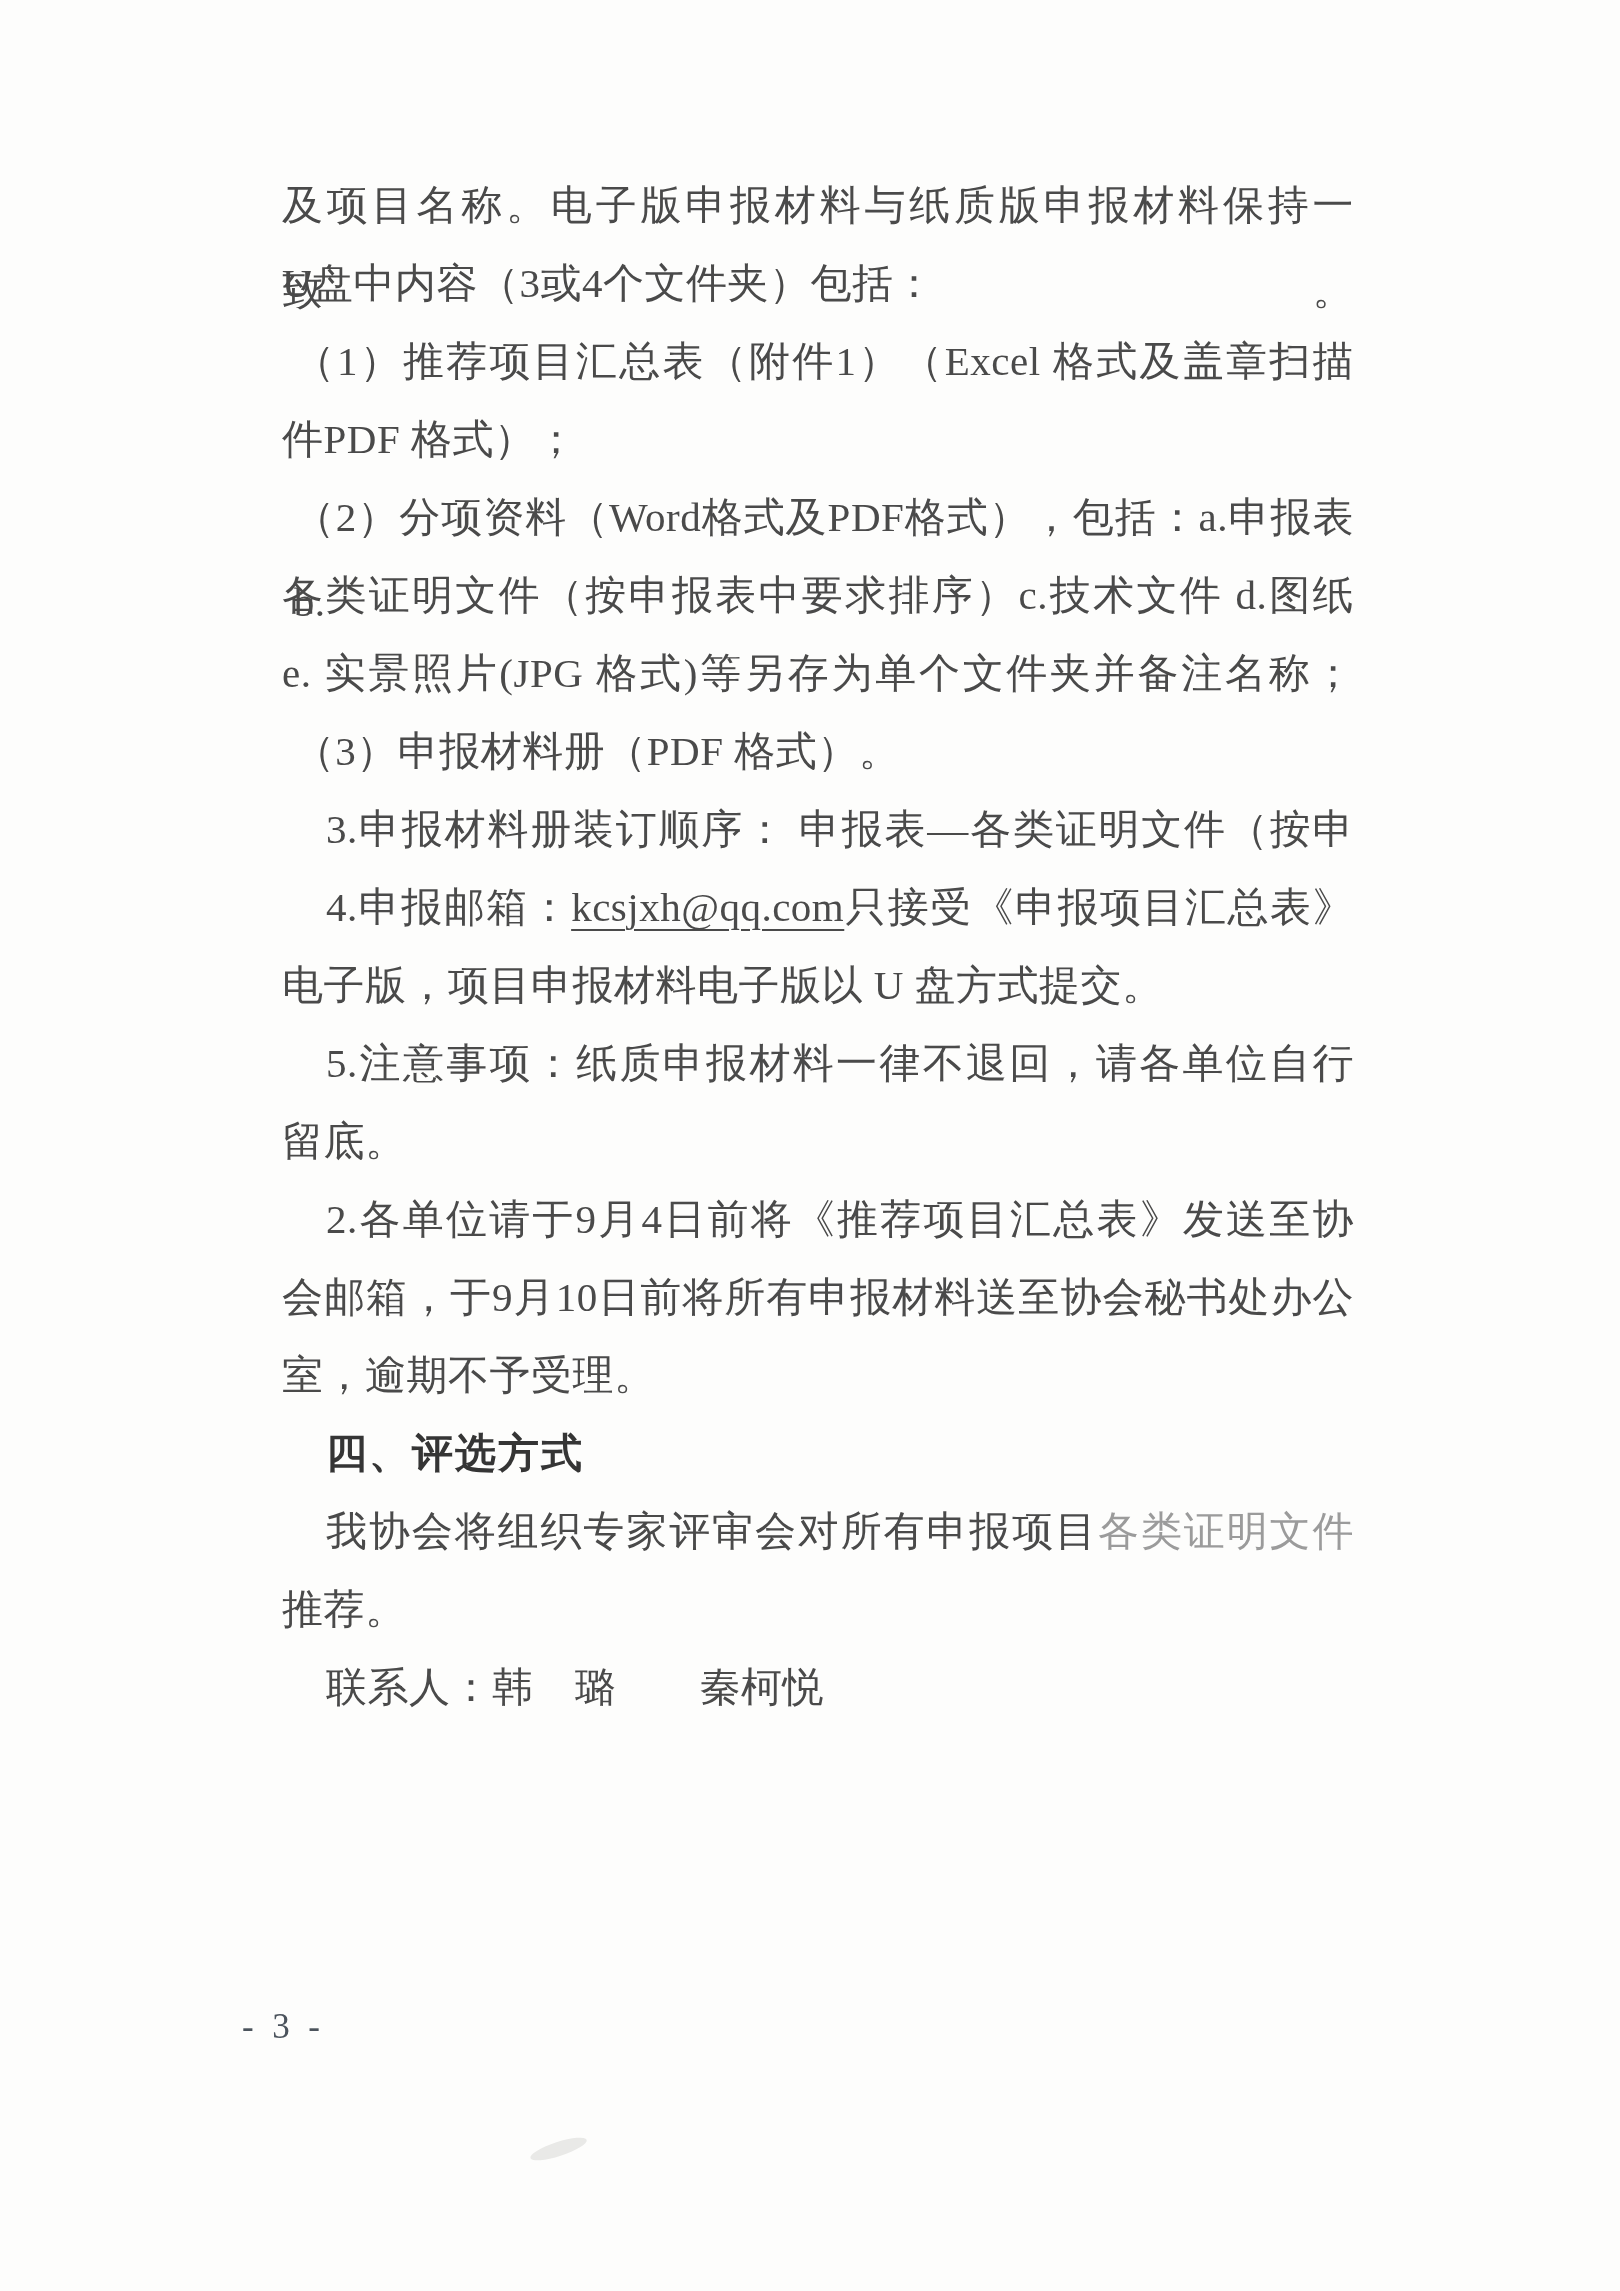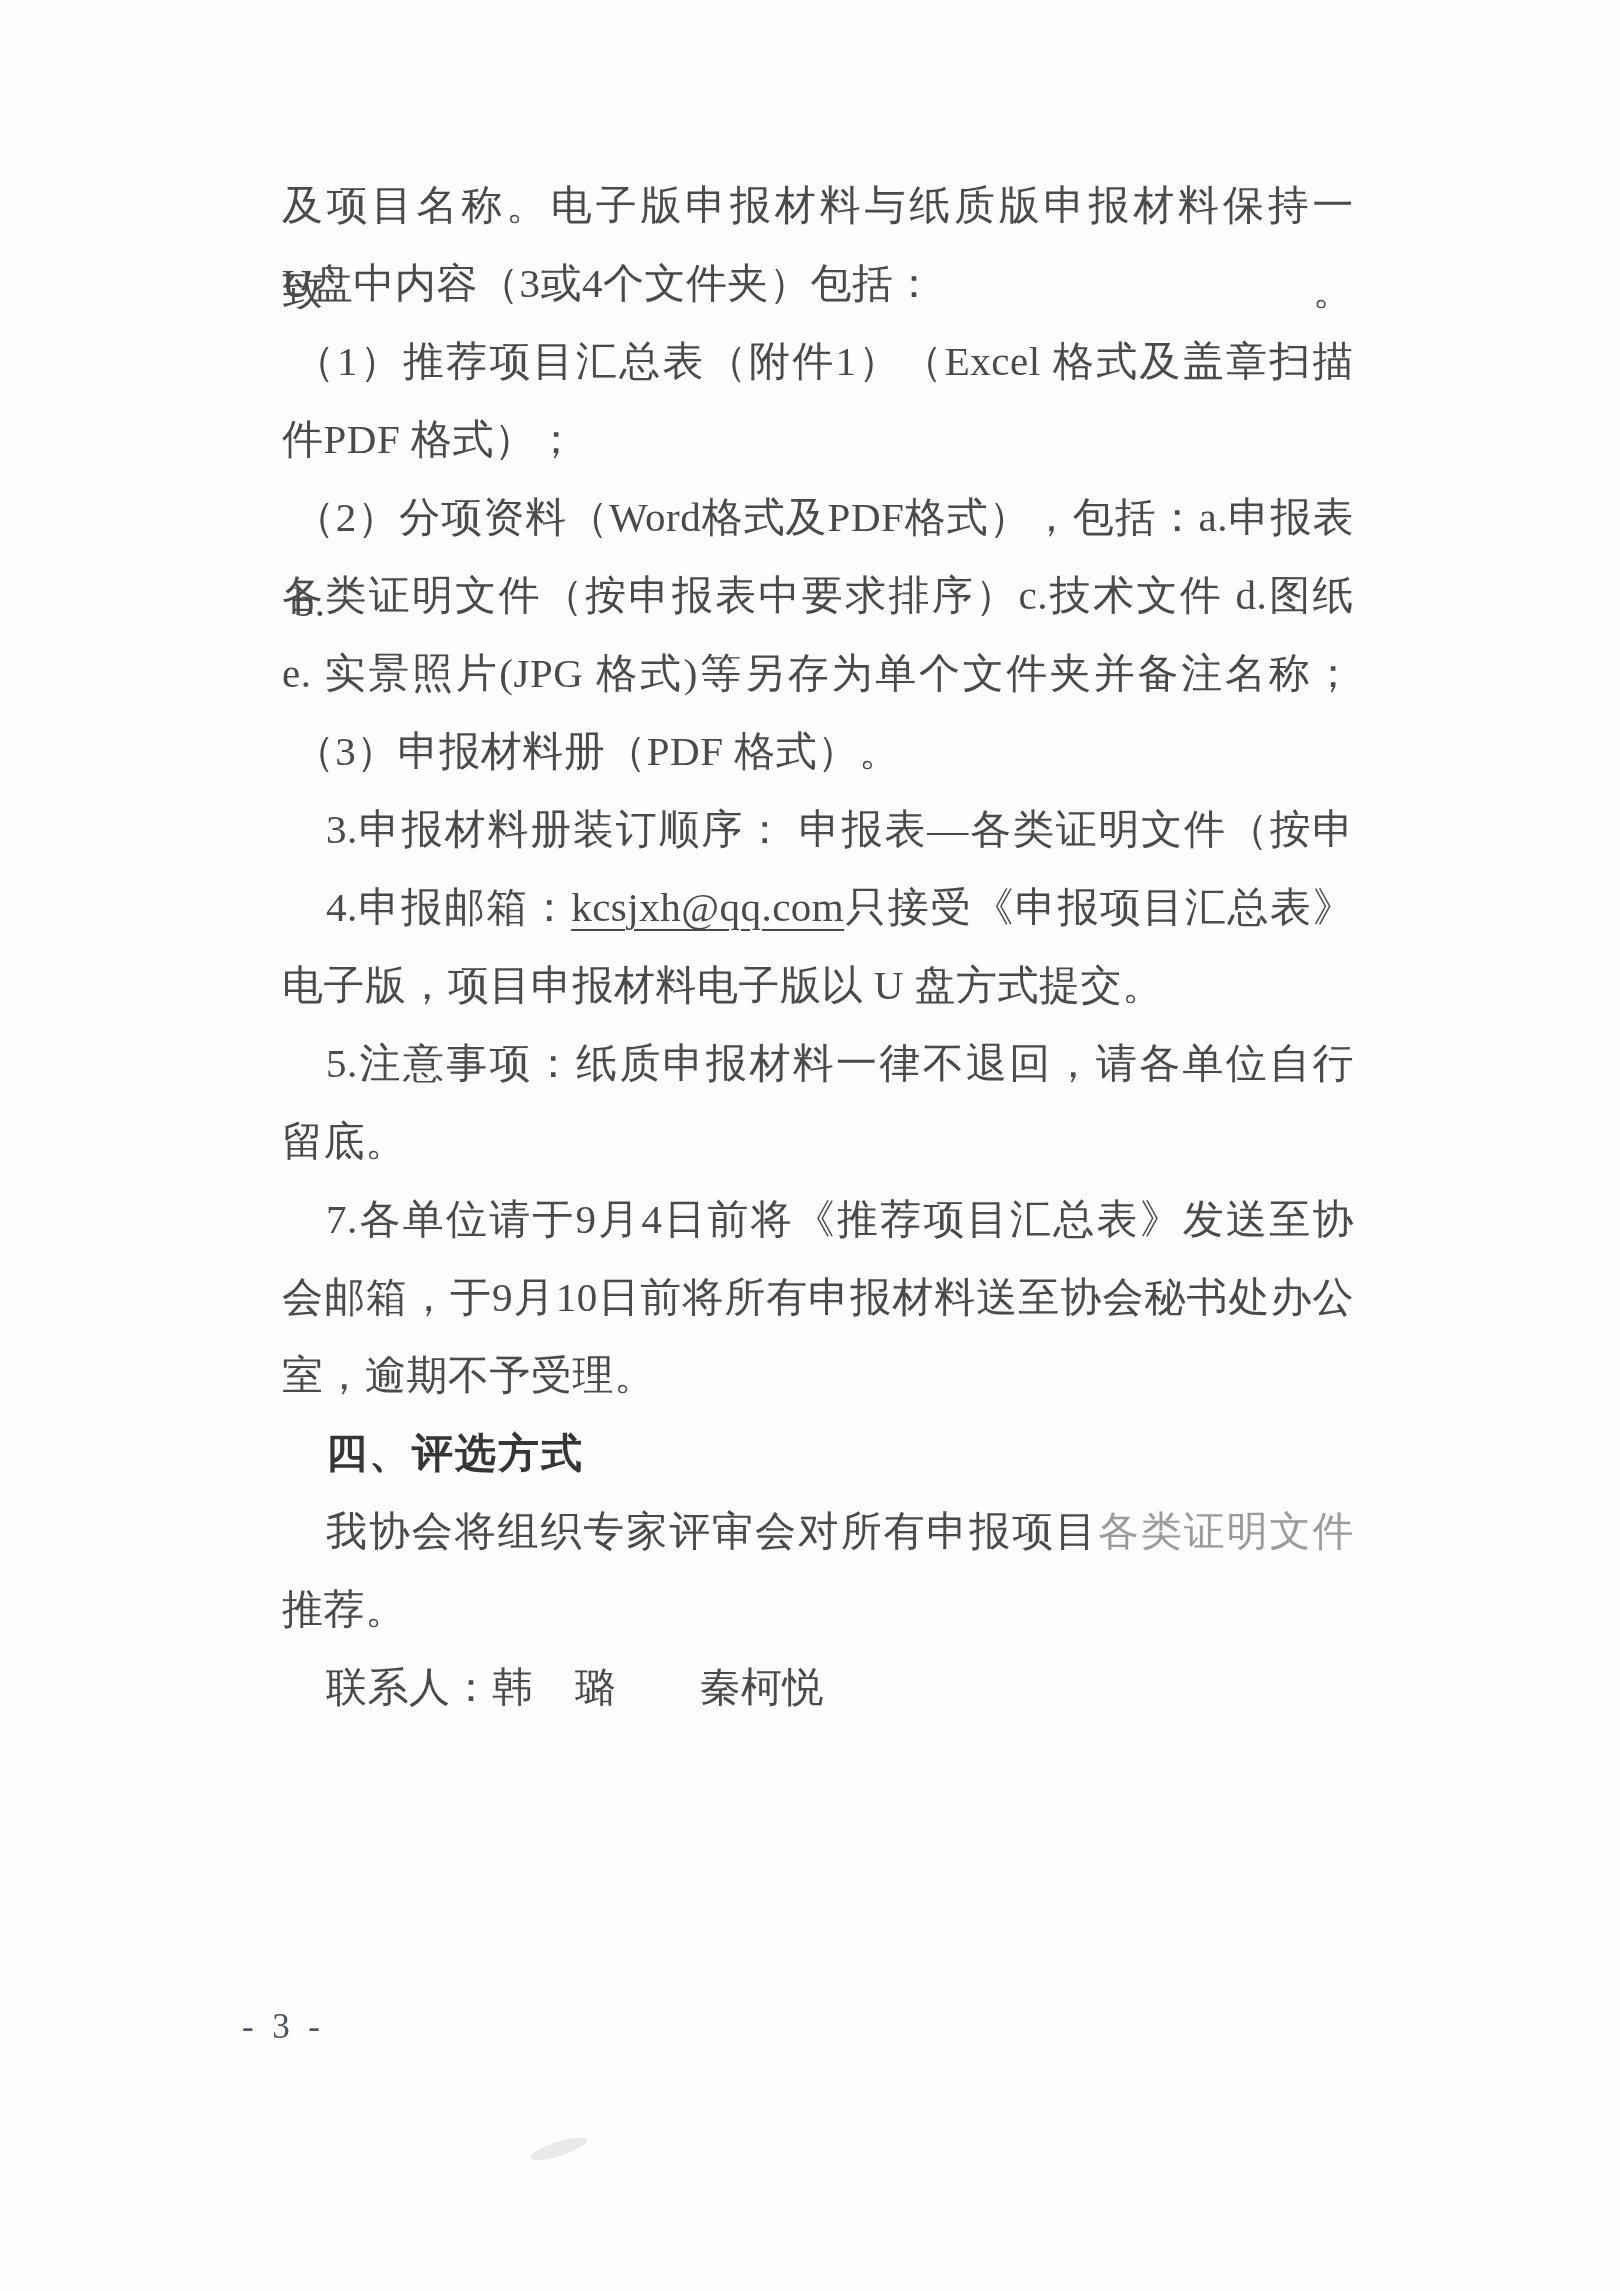--- a/index.html
+++ b/index.html
@@ -81,21 +81,21 @@
       <div class="line"><span>件PDF 格式）；</span></div>
       <div class="line justify indent-paren"><span>（2）分项资料（Word格式及PDF格式），包括：a.申报表 b.</span></div>
       <div class="line justify"><span>各类证明文件（按申报表中要求排序）c.技术文件 d.图纸</span></div>
       <div class="line justify"><span>e.  实景照片(JPG 格式)等另存为单个文件夹并备注名称；</span></div>
       <div class="line indent-paren"><span>（3）申报材料册（PDF 格式）。</span></div>
       <div class="line justify indent-num"><span>3.申报材料册装订顺序： 申报表—各类证明文件（按申</span></div>
       <div class="line justify indent-num"><span>4.申报邮箱：</span><span class="seg-underline">kcsjxh@qq.com</span><span>只接受《申报项目汇总表》</span></div>
       <div class="line"><span>电子版，项目申报材料电子版以 U 盘方式提交。</span></div>
       <div class="line justify indent-num"><span>5.注意事项：纸质申报材料一律不退回，请各单位自行</span></div>
       <div class="line"><span>留底。</span></div>
-      <div class="line justify indent-num"><span>7.各单位请于9月4日前将《推荐项目汇总表》发送至协</span></div>
+      <div class="line justify indent-num"><span>2.各单位请于9月4日前将《推荐项目汇总表》发送至协</span></div>
       <div class="line justify"><span>会邮箱，于9月10日前将所有申报材料送至协会秘书处办公</span></div>
       <div class="line"><span>室，逾期不予受理。</span></div>
       <div class="line bold indent-num"><span>四、评选方式</span></div>
       <div class="line justify indent-num"><span>我协会将组织专家评审会对所有申报项目</span><span class="seg-faded">各类证明文件</span></div>
       <div class="line"><span>推荐。</span></div>
       <div class="line indent-num"><span>联系人：韩　璐　　秦柯悦</span></div>
     </div>
   <div class="scan-smudge"></div>
   <div class="page-number">- 3 -</div>
 </div>

